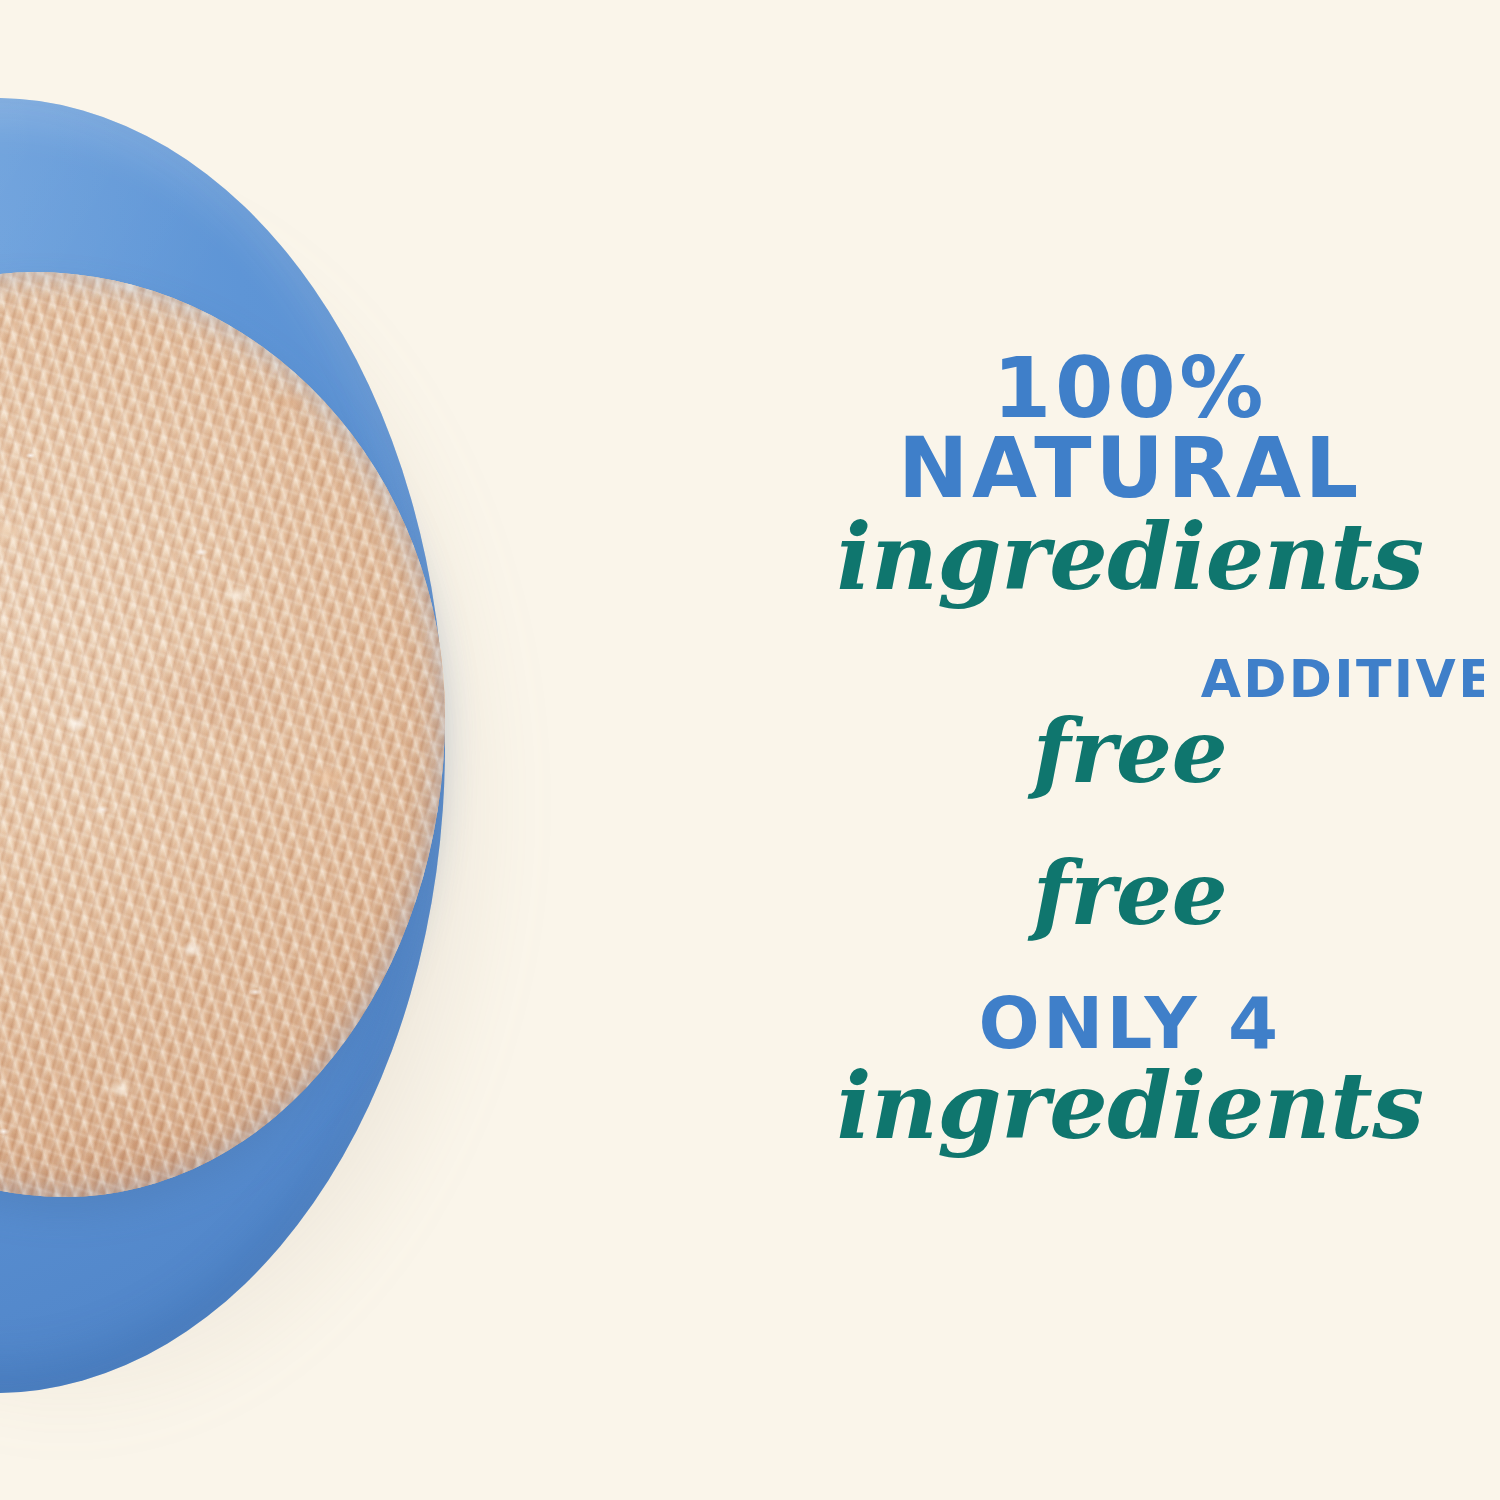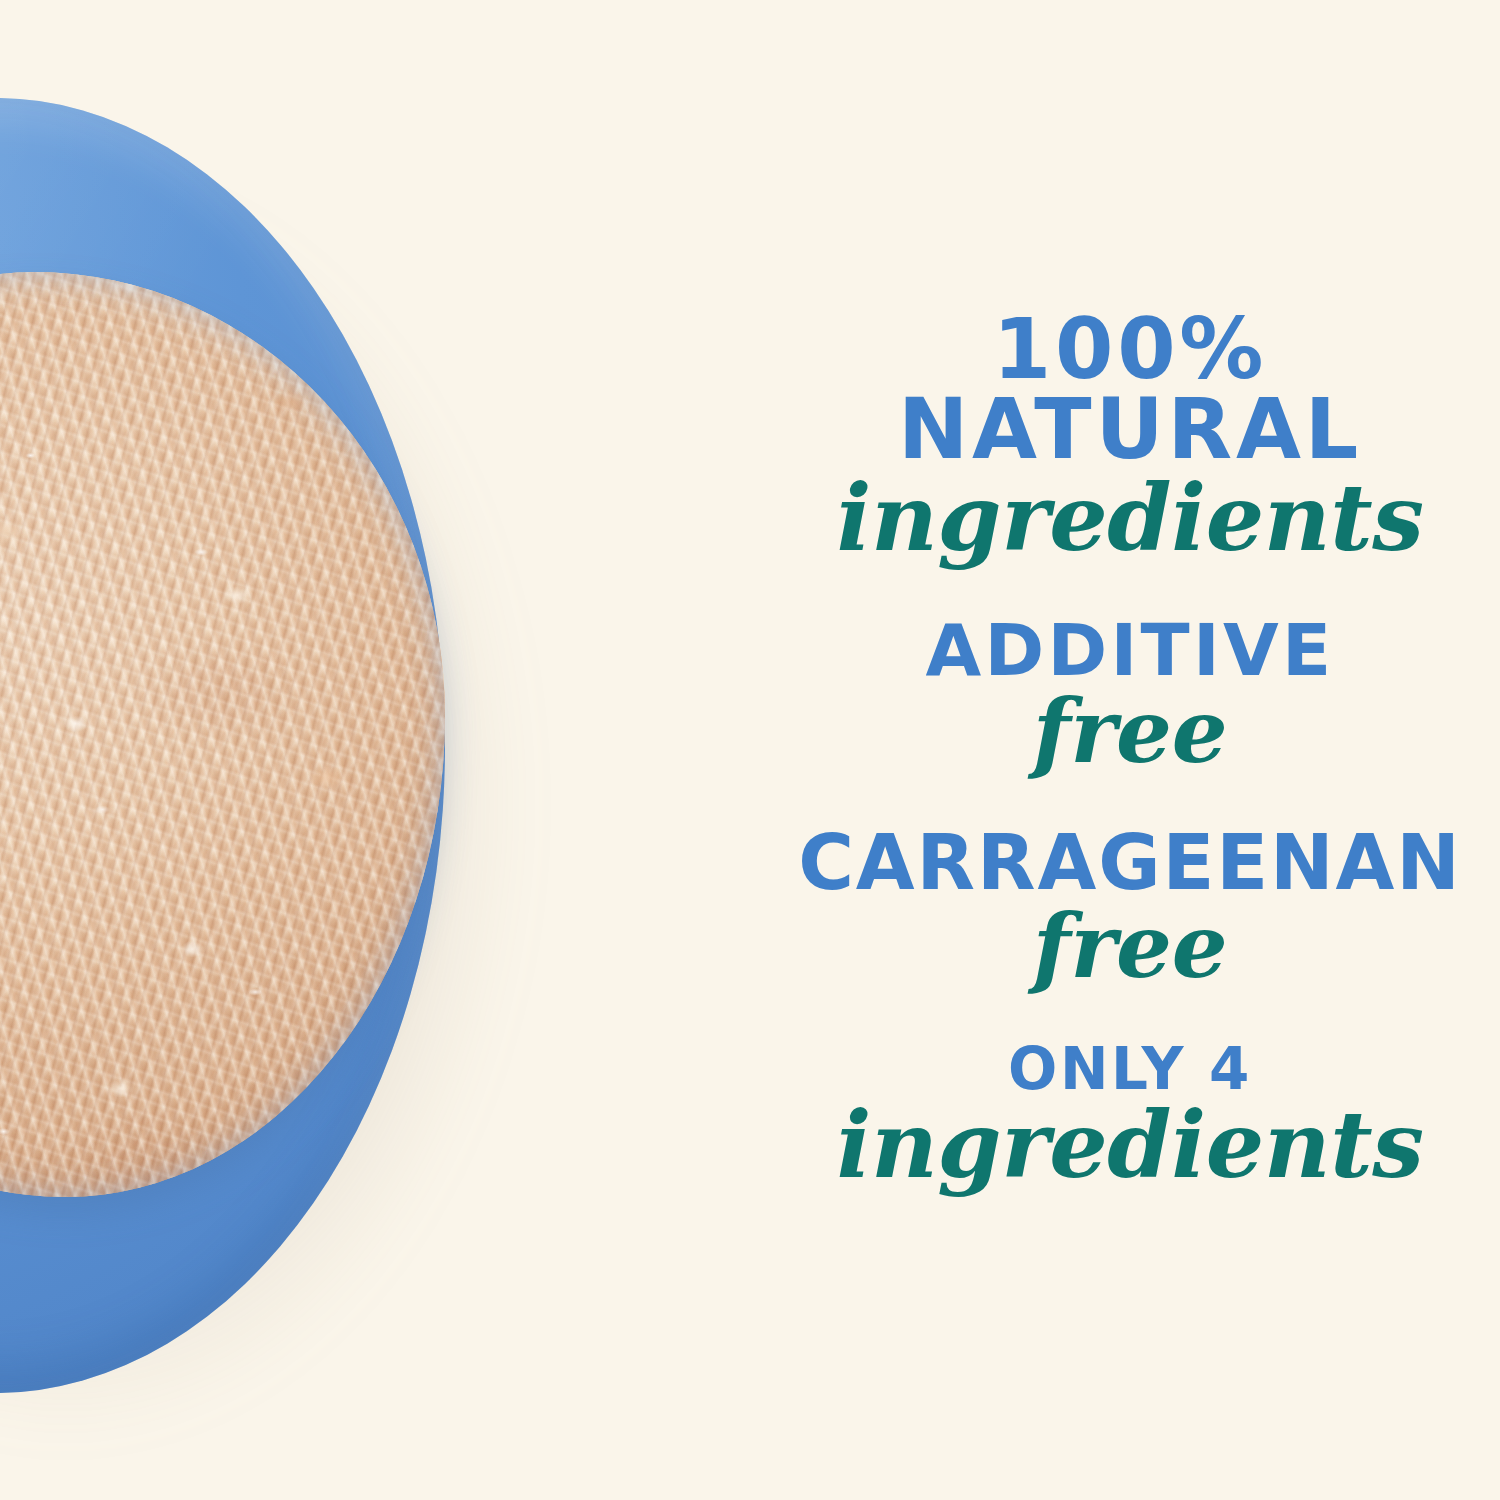--- a/index.html
+++ b/index.html
@@ -229,27 +229,27 @@
     font-weight: bold;
     line-height: 1.0;
     margin: 2px 0 0 0;
     letter-spacing: -0.005em;
   }
 
   
   .c1 .claim-top    { font-size: 84px; }
   .c1 .claim-bottom { font-size: 92px; }
 
-  .c2 .claim-top    { font-size: 72px; }
+  .c2 .claim-top    { font-size: 52px; text-align: right; }
   .c2 .claim-bottom { font-size: 88px; }
 
   .c3 .claim-top    { font-size: 76px; letter-spacing: 0.025em; }
   .c3 .claim-bottom { font-size: 88px; }
 
-  .c4 .claim-top    { font-size: 58px; }
+  .c4 .claim-top    { font-size: 72px; }
   .c4 .claim-bottom { font-size: 92px; }
 </style>
 </head>
 <body>
 
 <div id="canvas">
 
   <div id="photo-panel">
 
     <div class="plate-shadow"></div>
@@ -275,21 +275,20 @@
 NATURAL</div>
       <div class="claim-bottom">ingredients</div>
     </div>
 
     <div class="claim c2">
       <div class="claim-top">ADDITIVE</div>
       <div class="claim-bottom">free</div>
     </div>
 
     <div class="claim c3">
-      <div class="claim-top">CARRAGEENAN</div>
       <div class="claim-bottom">free</div>
     </div>
 
     <div class="claim c4">
       <div class="claim-top">ONLY 4</div>
       <div class="claim-bottom">ingredients</div>
     </div>
 
   </div>
 

